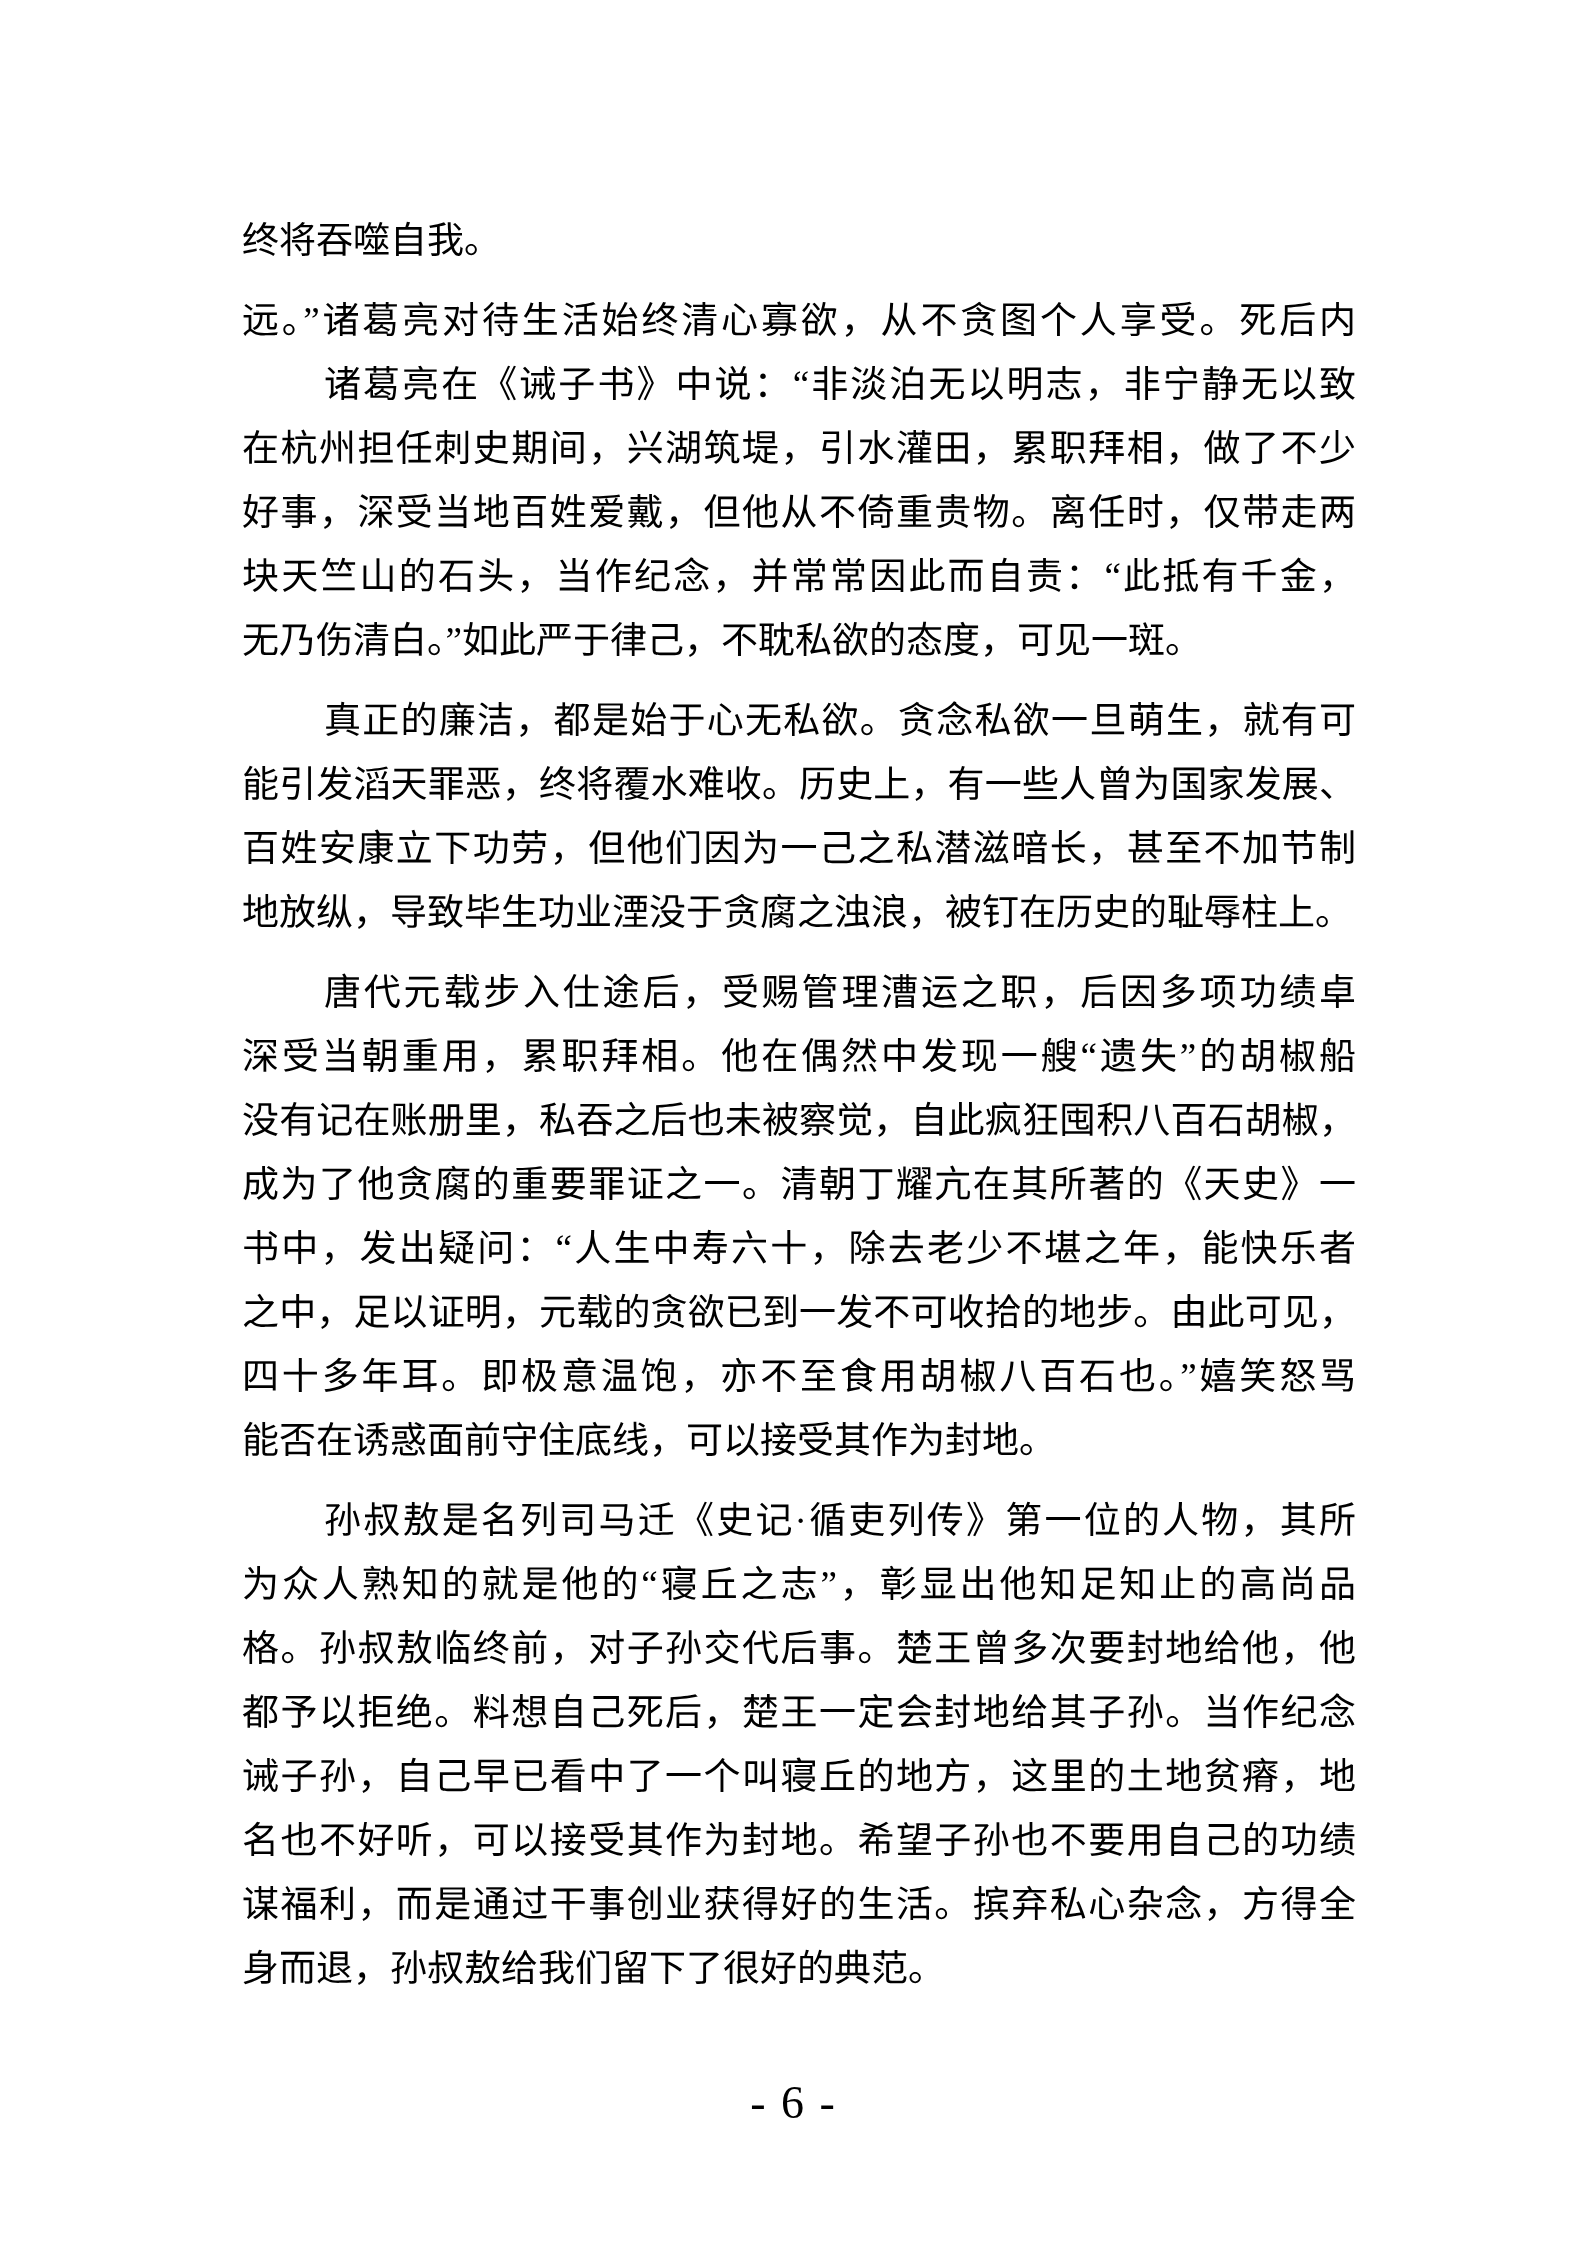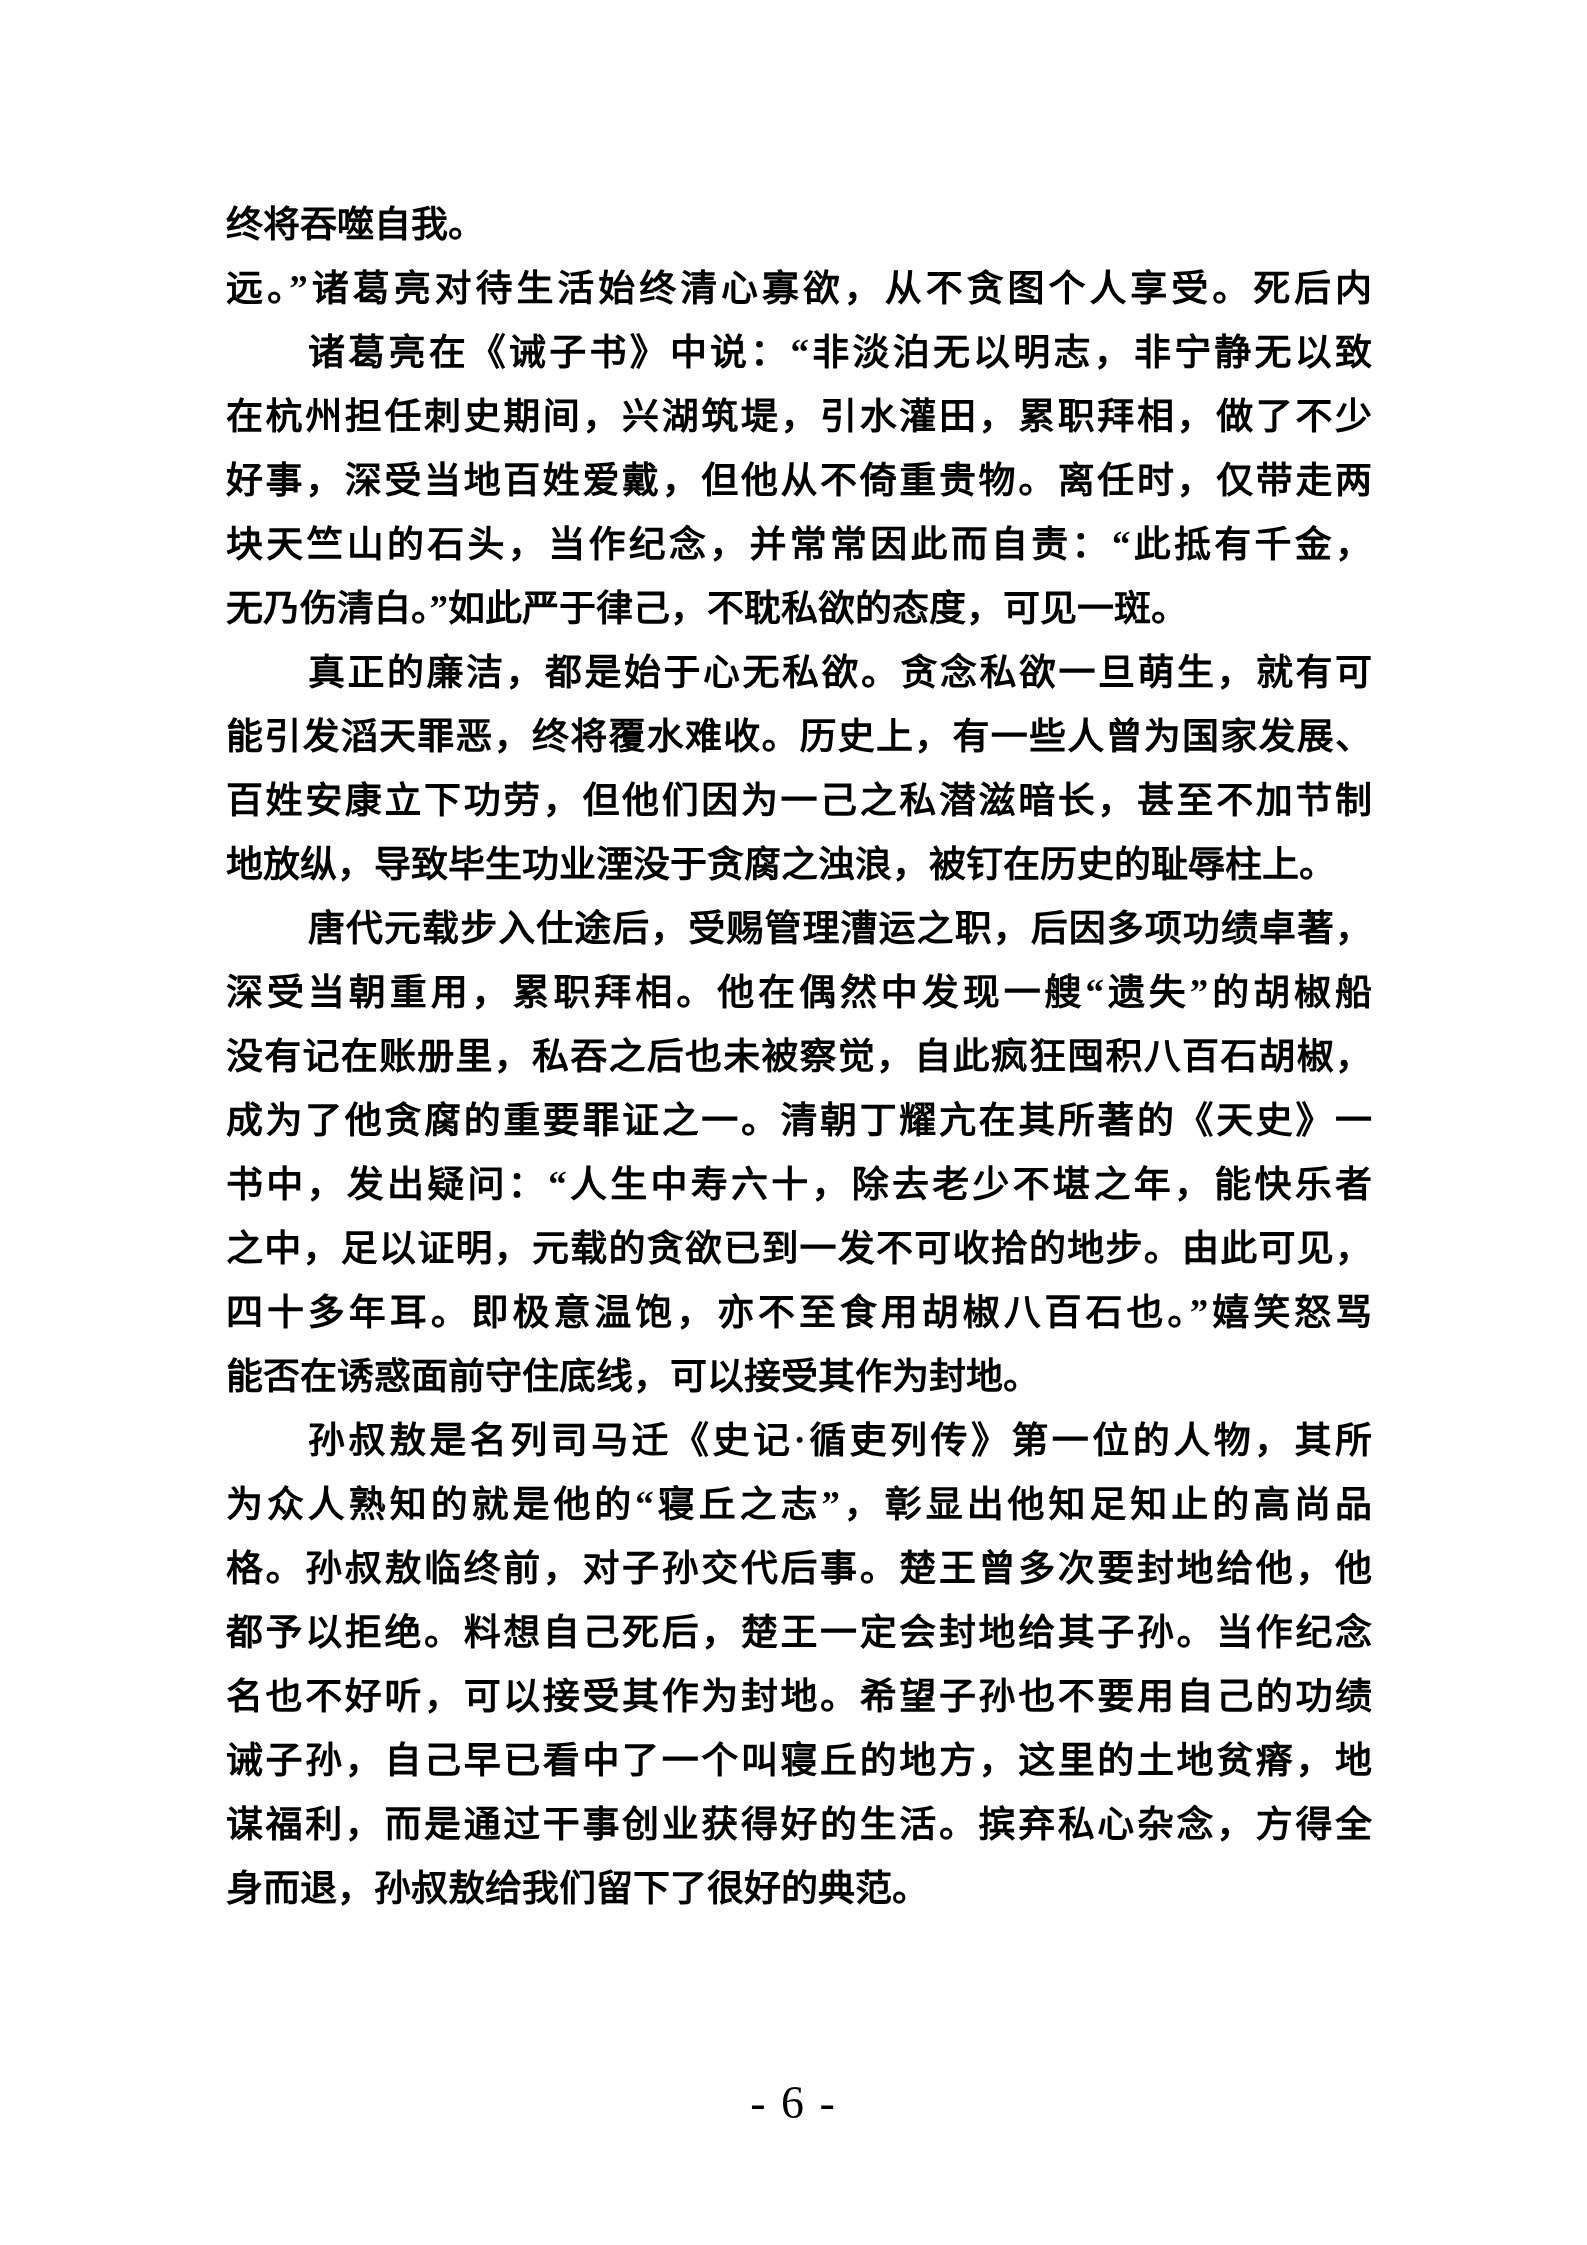--- a/index.html
+++ b/index.html
@@ -17,23 +17,22 @@
     color: #000000;
   }
   .text-block {
     position: absolute;
     left: 226px;
     top: 193px;
     width: 1146px;
     font-size: 37px;
   }
   .paragraph {
-    margin: 0;
+    margin: 16px;
     padding: 0;
-    font-weight: bold;
   }
   .text-line {
     height: 64px;
     line-height: 64px;
     text-align: justify;
     text-align-last: justify;
     overflow: hidden;
     white-space: normal;
   }
   .text-line.indent-first {
@@ -84,20 +83,20 @@
         <div class="text-line">书中，发出疑问：“人生中寿六十，除去老少不堪之年，能快乐者</div>
         <div class="text-line">之中，足以证明，元载的贪欲已到一发不可收拾的地步。由此可见，</div>
         <div class="text-line">四十多年耳。即极意温饱，亦不至食用胡椒八百石也。”嬉笑怒骂</div>
         <div class="text-line para-last">能否在诱惑面前守住底线，可以接受其作为封地。</div>
       </div>
       <div class="paragraph">
         <div class="text-line indent-first">孙叔敖是名列司马迁《史记·循吏列传》第一位的人物，其所</div>
         <div class="text-line">为众人熟知的就是他的“寝丘之志”，彰显出他知足知止的高尚品</div>
         <div class="text-line">格。孙叔敖临终前，对子孙交代后事。楚王曾多次要封地给他，他</div>
         <div class="text-line">都予以拒绝。料想自己死后，楚王一定会封地给其子孙。当作纪念</div>
+        <div class="text-line">诫子孙，自己早已看中了一个叫寝丘的地方，这里的土地贫瘠，地</div>
         <div class="text-line">名也不好听，可以接受其作为封地。希望子孙也不要用自己的功绩</div>
-        <div class="text-line">诫子孙，自己早已看中了一个叫寝丘的地方，这里的土地贫瘠，地</div>
         <div class="text-line">谋福利，而是通过干事创业获得好的生活。摈弃私心杂念，方得全</div>
         <div class="text-line para-last">身而退，孙叔敖给我们留下了很好的典范。</div>
       </div>
     </div>
   <div class="page-footer">- 6 -</div>
 </div>
 
 </body></html>

